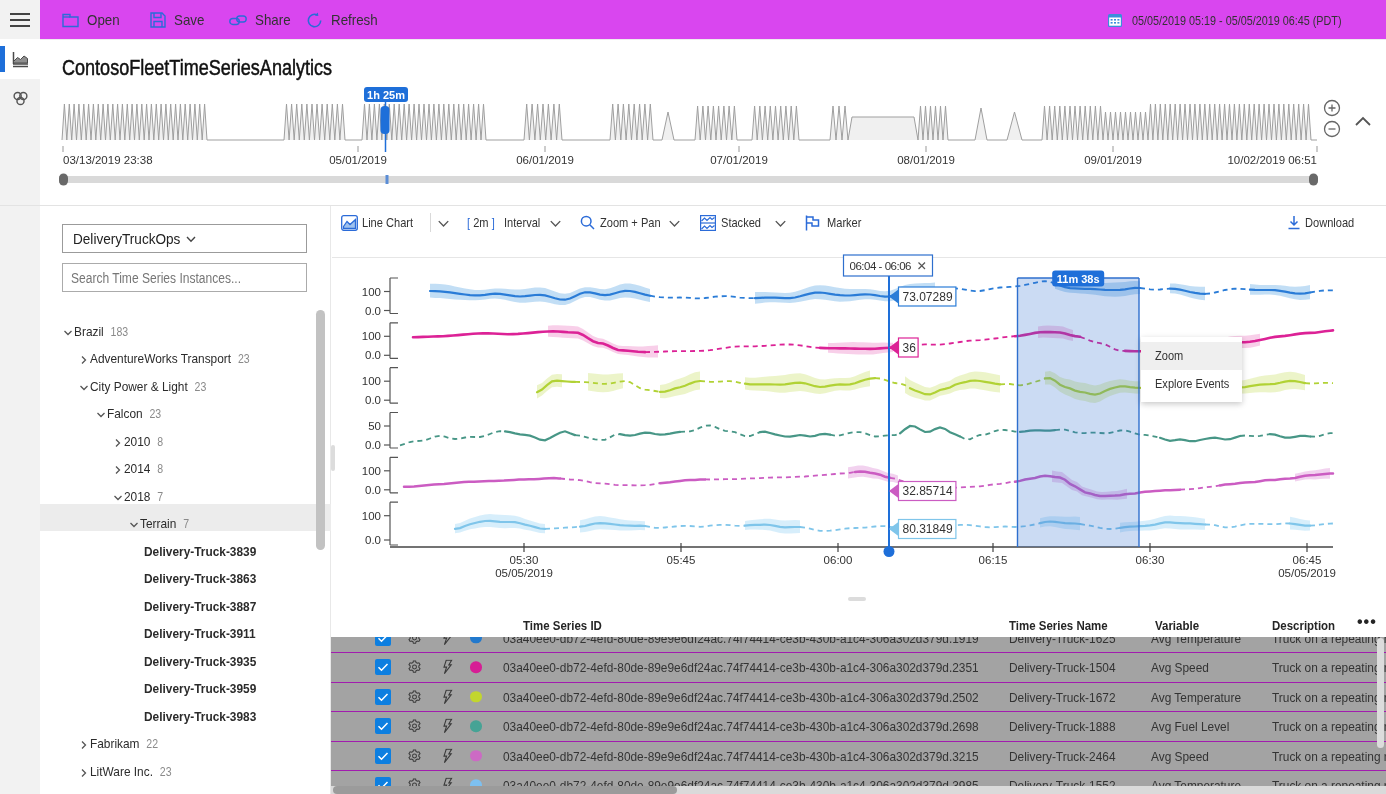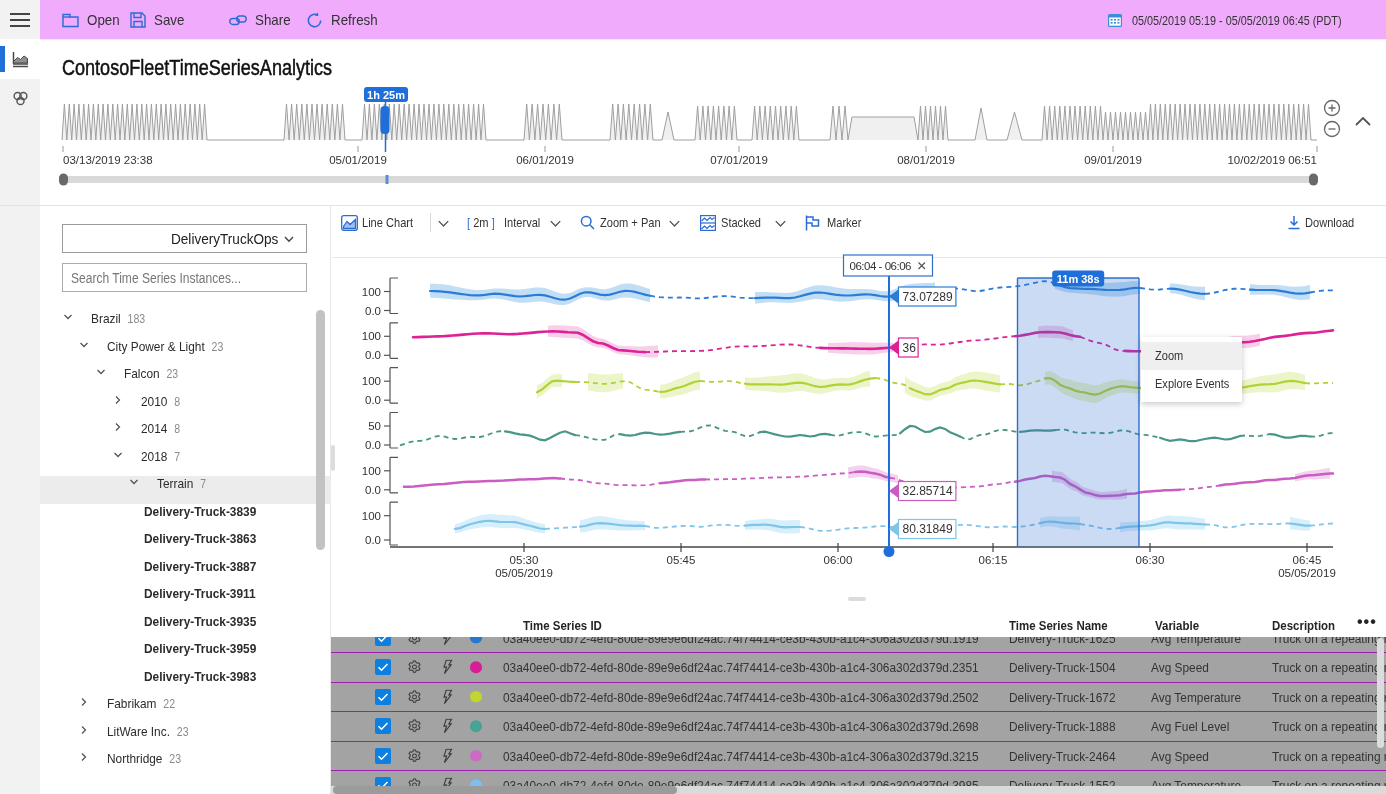--- a/index.html
+++ b/index.html
@@ -1,30 +1,30 @@
 <!DOCTYPE html>
 <html><head><meta charset="utf-8"><style>
 * { margin:0; padding:0; box-sizing:border-box; }
 html,body { width:1386px; height:794px; overflow:hidden; font-family:"Liberation Sans", sans-serif; background:#fff; color:#333; }
 .abs { position:absolute; }
 #rail { position:absolute; left:0; top:0; width:40px; height:794px; background:#f2f2f2; }
 #rail .tile { position:absolute; left:0; top:39px; width:40px; height:40px; background:#fff; }
 #rail .bar { position:absolute; left:0; top:46px; width:5px; height:26px; background:#1e6fd9; }
-#topbar { position:absolute; left:40px; top:0; width:1346px; height:40px; background:#f0abfc; border-bottom:1px solid #ededed; }
+#topbar { position:absolute; left:40px; top:0; width:1346px; height:40px; background:#d946ef; border-bottom:1px solid #ededed; }
 .tb-item { position:absolute; top:0; height:40px; display:flex; align-items:center; gap:8px; font-size:14.5px; color:#333; white-space:nowrap; }
 .tb-item span { transform:scaleX(0.92); transform-origin:left center; }
 #title { position:absolute; left:62px; top:55px; font-size:22px; font-weight:400; color:#111; -webkit-text-stroke:0.5px #111; transform:scaleX(0.82); transform-origin:left top; white-space:nowrap; }
 #hsep { position:absolute; left:0px; top:205px; width:1386px; height:1px; background:#e3e3e3; }
 #treepanel { position:absolute; left:40px; top:206px; width:291px; height:588px; background:#fff; border-right:1px solid #e8e8e8; }
-#dd { position:absolute; left:22px; top:18px; width:245px; height:29px; border:1px solid #9b9b9b; font-size:14px; color:#222; display:flex; align-items:center; padding:0 10px; justify-content:flex-end; }
+#dd { position:absolute; left:22px; top:18px; width:245px; height:29px; border:1px solid #9b9b9b; font-size:14px; color:#222; display:flex; align-items:center; padding:0 10px; justify-content:flex-start; }
 #dd > span { transform:scaleX(0.97); transform-origin:left center; }
 #search { position:absolute; left:22px; top:57px; width:245px; height:29px; border:1px solid #ababab; font-size:14px; color:#767676; display:flex; align-items:center; padding:0 8px; }
 #search span { transform:scaleX(0.86); transform-origin:left center; }
 #tree { position:absolute; left:0; top:105px; width:291px; }
-.trow { height:27.5px; display:flex; align-items:flex-start; gap:17px; font-size:13.5px; color:#2b2b2b; white-space:nowrap; }
+.trow { height:27.5px; display:flex; align-items:flex-end; gap:0; font-size:13.5px; color:#2b2b2b; white-space:nowrap; }
 .trow .tlab { transform:scaleX(0.88); transform-origin:left center; white-space:nowrap; }
 .trow svg { flex:0 0 auto; }
 .trow.sel { background:#ececec; }
 .trow b { font-weight:700; }
 .cnt { color:#8a8a8a; font-size:12px; margin-left:4px; }
 #vscroll { position:absolute; left:276px; top:104px; width:9px; height:240px; background:#c2c2c2; border-radius:5px; }
 #vgrip { position:absolute; left:331px; top:445px; width:4px; height:26px; background:#dcdcdc; border-radius:2px; }
 #toolbar { position:absolute; left:332px; top:206px; width:1054px; height:52px; background:#fff; border-bottom:1px solid #e6e6e6; }
 .ticon { position:absolute; top:9px; }
 .tchev { position:absolute; top:10px; }
@@ -73,21 +73,21 @@
     </svg>
 </div>
 <div id="topbar">
   <div class="tb-item" style="left:22px">
     <svg width="17" height="15" viewBox="0 0 17 15" fill="none" stroke="#2b6bd8" stroke-width="1.4">
         <path d="M1,13.5 V1.5 H8 V4 H16 V13.5 Z"></path>
         <path d="M8,4 H1"></path>
       </svg>
     <span>Open</span>
     </div>
-  <div class="tb-item" style="left:90px">
+  <div class="tb-item" style="left:110px">
     <svg width="16" height="16" viewBox="0 0 16 16" fill="none" stroke="#2b6bd8" stroke-width="1.4">
         <path d="M1,1 H12 L15,4 V15 H1 Z"></path>
         <path d="M4,1 V5.5 H11 V1"></path>
         <path d="M4,15 V9.5 H12 V15"></path>
       </svg>
     <span>Save</span>
     </div>
   <div class="tb-item" style="left:189px">
     <svg width="18" height="13" viewBox="0 0 18 13" fill="none" stroke="#2b6bd8" stroke-width="1.4">
         <rect x="0.8" y="4.5" width="9.5" height="6" rx="3"></rect>
@@ -163,20 +163,26 @@
     </div>
   <div id="search">
       <span>Search Time Series Instances...</span>
     </div>
   <div id="tree">
       <div class="trow" style="padding-left:22px">
         <svg width="12" height="12" viewBox="0 0 12 12">
           <path d="M2.5,4 L6,7.5 L9.5,4" stroke="#555" stroke-width="1.3" fill="none"></path>
         </svg>
         <span class="tlab">Brazil <span class="cnt">183</span></span>
+      </div>
+<div class="trow" style="padding-left:38px">
+        <svg width="12" height="12" viewBox="0 0 12 12">
+          <path d="M4,2.5 L7.5,6 L4,9.5" stroke="#555" stroke-width="1.3" fill="none"></path>
+        </svg>
+        <span class="tlab">AdventureWorks Transport <span class="cnt">23</span></span>
       </div>
 <div class="trow" style="padding-left:38px">
         <svg width="12" height="12" viewBox="0 0 12 12">
           <path d="M2.5,4 L6,7.5 L9.5,4" stroke="#555" stroke-width="1.3" fill="none"></path>
         </svg>
         <span class="tlab">City Power &amp; Light <span class="cnt">23</span></span>
       </div>
 <div class="trow" style="padding-left:55px">
         <svg width="12" height="12" viewBox="0 0 12 12">
           <path d="M2.5,4 L6,7.5 L9.5,4" stroke="#555" stroke-width="1.3" fill="none"></path>

